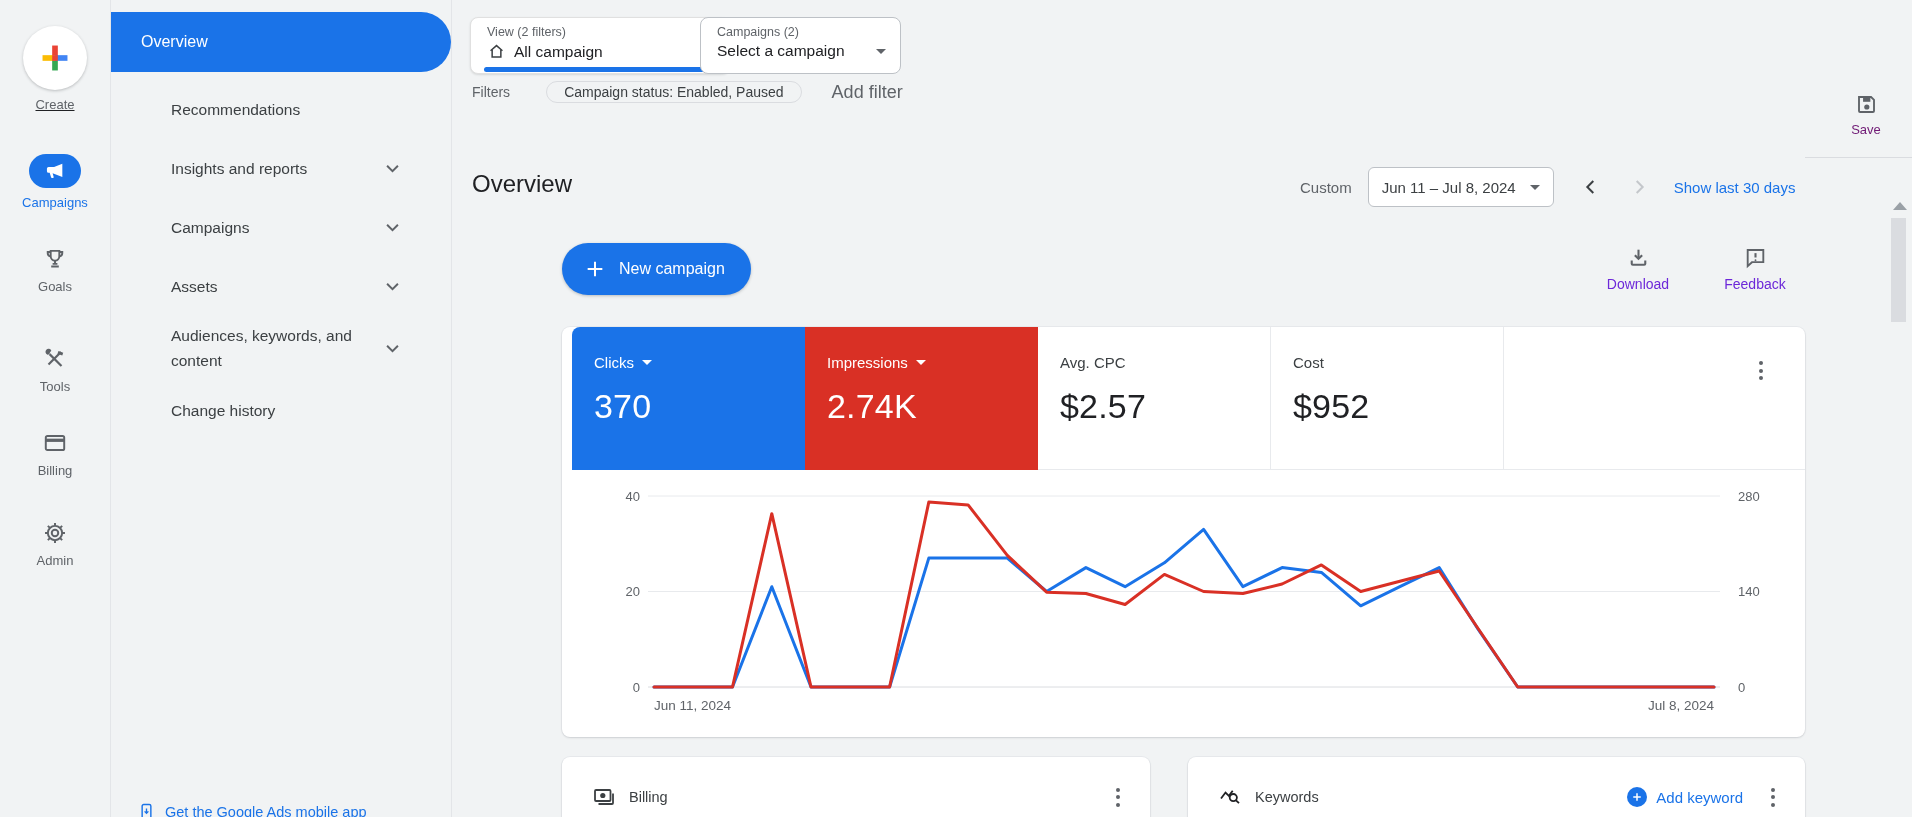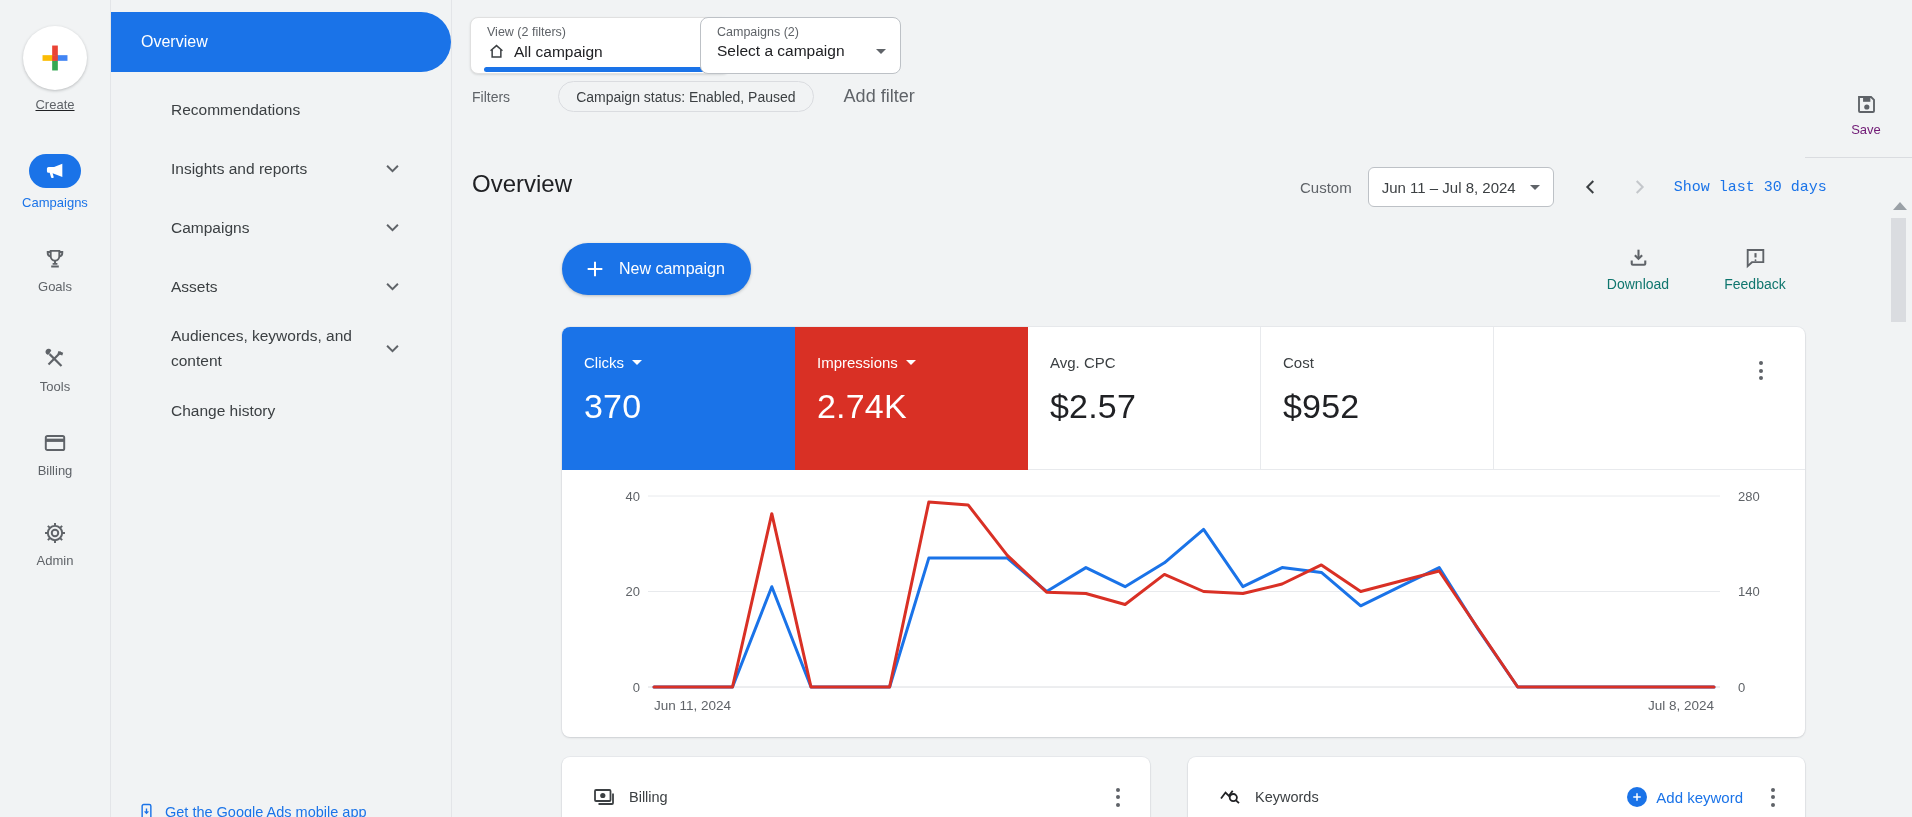--- a/index.html
+++ b/index.html
@@ -28,50 +28,50 @@
   .view-selector { left:470px; width:260px; border:1px solid #e0e0e0; box-shadow:0 1px 2px rgba(60,64,67,.15); }
   .campaign-selector { left:700px; width:201px; border:1px solid #bdc1c6; }
   .sel-label { font-size:12.5px; color:#5f6368; }
   .sel-row { display:flex; align-items:center; gap:8px; margin-top:3px; }
   .sel-value { font-size:15.5px; font-weight:500; color:#202124; }
   .caret { width:0; height:0; border-left:5px solid transparent; border-right:5px solid transparent; border-top:5.5px solid #5f6368; margin-left:auto; }
   .blue-underline { position:absolute; left:13px; right:13px; bottom:1px; height:5px; border-radius:4px; background:#1a73e8; }
 
   
   .filters-row { position:absolute; left:472px; top:81px; display:flex; align-items:center; }
-  .filters-label { font-size:14px; color:#5f6368; margin-right:48px; }
-  .chip { height:31px; border:1px solid #dadce0; border-radius:17px; display:flex; align-items:center; padding:0 17px; font-size:14px; color:#3c4043; margin-right:12px; cursor:pointer; }
+  .filters-label { font-size:14px; color:#5f6368; margin-right:36px; }
+  .chip { height:22px; border:1px solid #dadce0; border-radius:17px; display:flex; align-items:center; padding:0 17px; font-size:14px; color:#3c4043; margin-right:12px; cursor:pointer; }
   .add-filter { font-size:18px; font-weight:500; color:#5f6368; margin-left:18px; cursor:pointer; }
 
   
   .save-block { position:absolute; left:1833px; top:92px; width:66px; display:flex; flex-direction:column; align-items:center; cursor:pointer; }
   .save-block span { font-size:13px; color:#701a75; margin-top:5px; }
   .right-divider { position:absolute; top:157px; left:1805px; right:0; height:1px; background:#dadce0; }
   .scroll-arrow { position:absolute; left:1893px; top:202px; width:0; height:0; border-left:7px solid transparent; border-right:7px solid transparent; border-bottom:8px solid #9aa0a6; cursor:pointer; }
   .scroll-thumb { position:absolute; left:1891px; top:218px; width:15px; height:104px; background:#dadce0; cursor:pointer; }
 
   
   .page-title { position:absolute; left:472px; top:170px; font-size:24px; font-weight:400; color:#202124; }
   .date-controls { position:absolute; top:167px; left:1300px; display:flex; align-items:center; height:40px; }
   .date-mode { font-size:15px; color:#5f6368; margin-right:16px; }
   .date-box { height:40px; background:#fff; border:1px solid #bdc1c6; border-radius:6px; display:flex; align-items:center; padding:0 13px; gap:14px; cursor:pointer; }
   .date-box .val { font-size:15px; font-weight:500; color:#3c4043; }
   .chev-btn { margin-left:26px; cursor:pointer; display:flex; align-items:center; }
-  .show-last { margin-left:24px; font-size:15px; font-weight:500; color:#1a73e8; cursor:pointer;font-family:Liberation Mono, monospace; }
+  .show-last { margin-left:24px; font-size:15px; font-weight:500; color:#1a73e8; cursor:pointer; }
 
   
   .new-campaign { position:absolute; left:562px; top:243px; height:52px; border:none; border-radius:26px; background:#1a73e8; color:#fff; display:flex; align-items:center; gap:13px; padding:0 26px 0 22px; font-size:16px; font-weight:500; font-family:inherit; cursor:pointer; box-shadow:0 1px 3px rgba(60,64,67,.3); }
   .icon-action { position:absolute; top:245px; width:84px; display:flex; flex-direction:column; align-items:center; cursor:pointer; }
-  .icon-action span { font-size:14px; color:#0f766e; margin-top:6px; }
+  .icon-action span { font-size:14px; color:#6d28d9; margin-top:6px; }
   .download-action { left:1596px; }
   .feedback-action { left:1713px; }
 
   
   .chart-card { position:absolute; left:562px; top:327px; width:1243px; height:410px; background:#fff; border-radius:8px; box-shadow:0 1px 2px rgba(60,64,67,.15), 0 0 0 1px #e8eaed; }
-  .tabs-row { display:flex; height:143px; }
+  .tabs-row { display:flex; height:143px;padding-left:10px; }
   .metric-tab { width:233px; height:143px; padding:27px 0 0 22px; cursor:pointer; background:#fff; }
   .metric-tab.bordered { border-right:1px solid #e8eaed; border-bottom:1px solid #e8eaed; }
   .metric-tab .lab-row { display:flex; align-items:center; gap:8px; }
   .metric-tab .lab { font-size:15px; color:#3c4043; }
   .metric-tab .caret { margin-left:0; }
   .metric-tab .val { font-size:34px; margin-top:16px; letter-spacing:.2px; color:#202124; }
   .metric-tab.colored .lab, .metric-tab.colored .val { color:#fff; }
   .metric-tab.colored .caret { border-top-color:#fff; }
   .metric-tab.first { border-top-left-radius:8px; }
   .tabs-filler { flex:1; border-bottom:1px solid #e8eaed; border-top-right-radius:8px; position:relative; }

